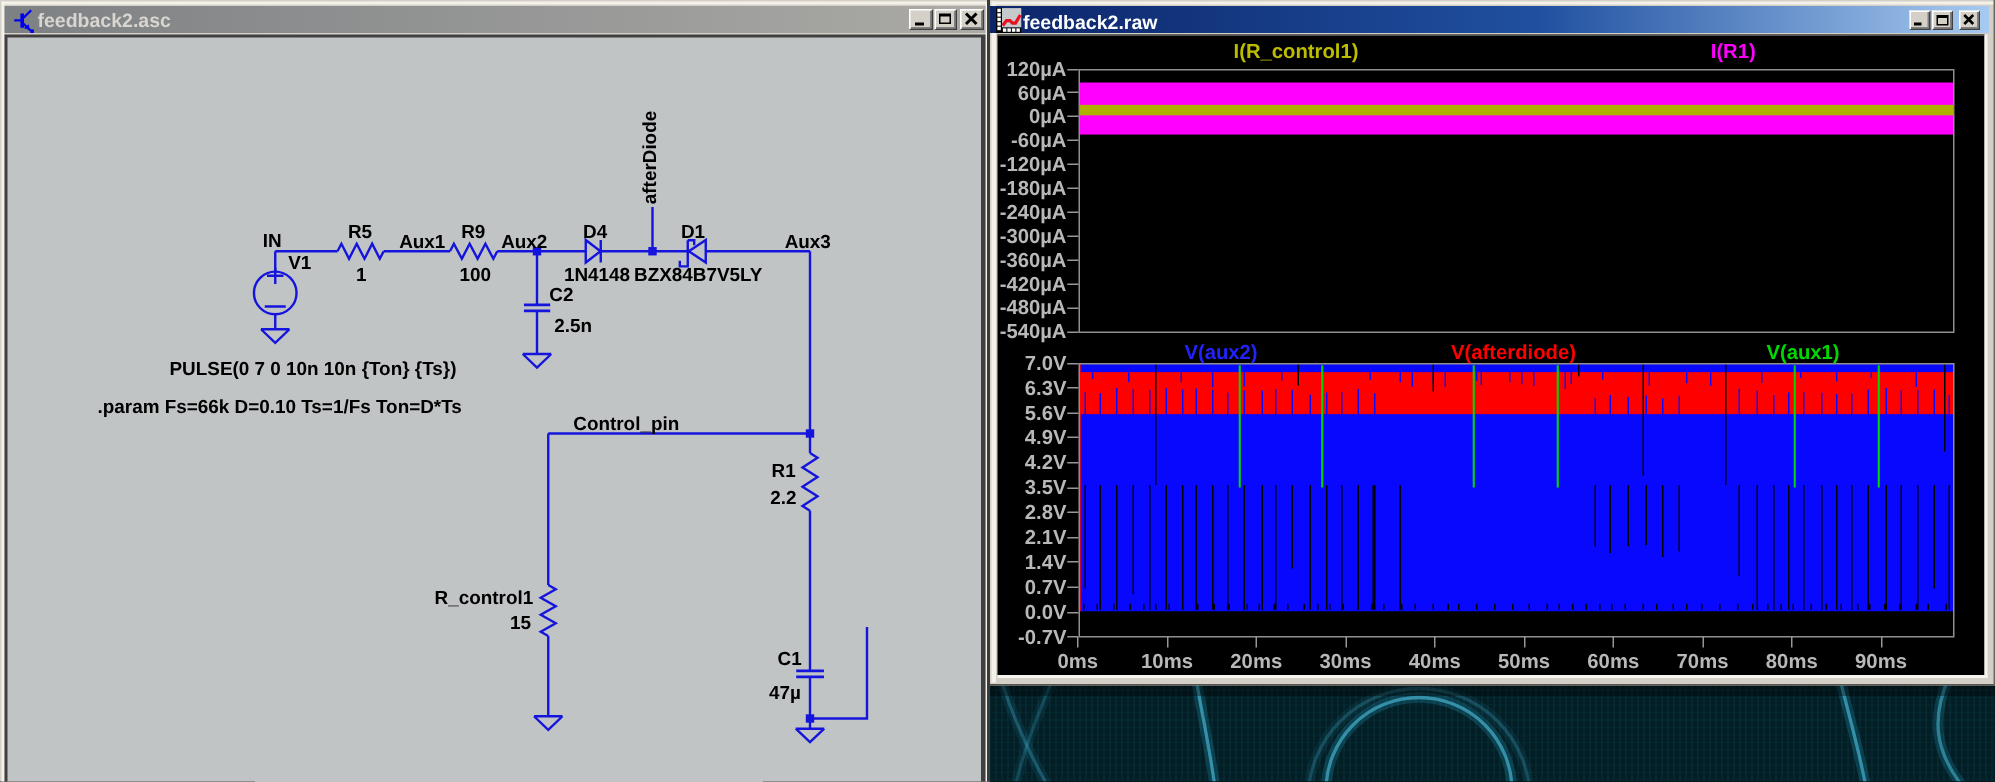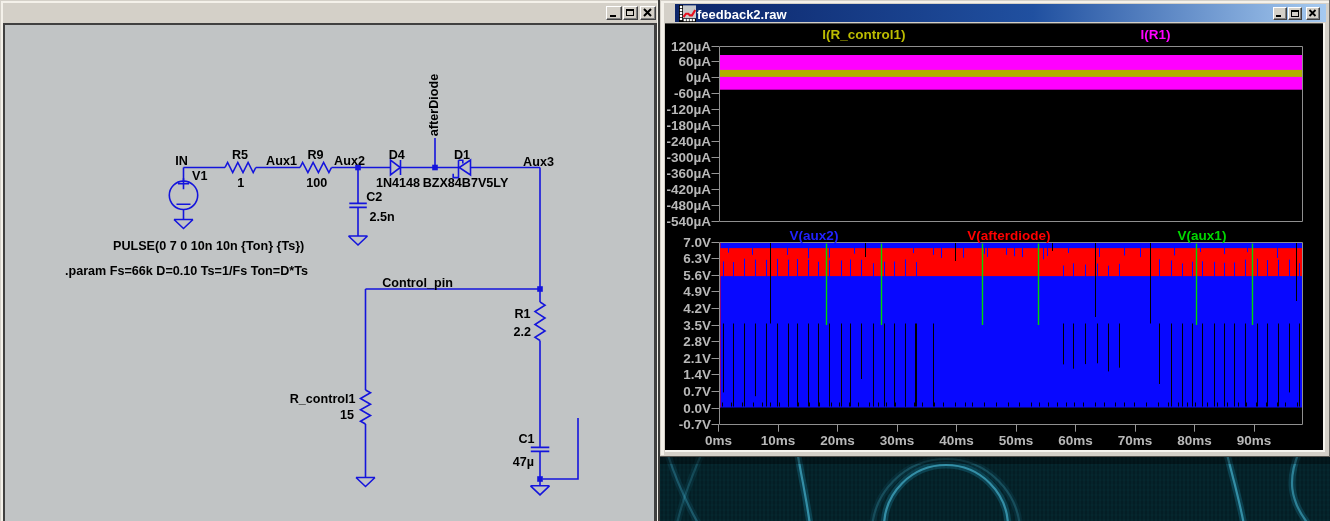--- a/index.html
+++ b/index.html
@@ -29,20 +29,33 @@
 <path d="M705,445 C694,472 683,496 676,528" fill="none" stroke="rgba(35,150,185,0.09)" stroke-width="7"></path>
 <path d="M705,445 C694,472 683,496 676,528" fill="none" stroke="rgba(80,195,225,0.20)" stroke-width="2.2"></path>
 <rect x="656" y="450" width="674" height="14" fill="rgba(0,0,0,0.35)"></rect>
 </g>
 </svg>
 <div style="position:absolute;left:0;top:0;width:659.5px;height:521px;background:#d4d0c8">
 <div style="position:absolute;left:1px;top:1px;right:1px;height:2px;background:#f4f1ea"></div>
 <div style="position:absolute;left:1px;top:1px;width:2px;bottom:0;background:#f4f1ea"></div>
 <div style="position:absolute;right:1.2px;top:2px;width:1.6px;bottom:0;background:#f4f2ec"></div>
 <div style="position:absolute;right:0;top:0;width:1.2px;bottom:0;background:#3a3a38"></div>
+<div style="position:absolute;left:3px;top:4px;right:3px;height:18px;background:linear-gradient(90deg,#7e8184,#abaaa6)">
+<svg width="16" height="17" viewBox="0 0 16 17" style="position:absolute;left:5px;top:0.5px">
+        <g stroke="#0000ee" fill="none">
+          <path d="M1.5,8.5 H6" stroke-width="1.5"></path>
+          <path d="M6.8,4 V13.5" stroke-width="2.4"></path>
+          <path d="M7,7.5 L12.8,1.8" stroke-width="1.5"></path>
+          <path d="M7,10.2 L12.5,15.5" stroke-width="1.5"></path>
+          <path d="M7.8,13.8 L11.2,11.2 L11.7,14.8 Z" fill="#0000ee" stroke="none"></path>
+        </g>
+        <rect x="12.2" y="14.6" width="2.4" height="2.4" fill="#0000ee"></rect>
+      </svg>
+<div style="position:absolute;left:22px;top:2px;font-size:13px;font-weight:bold;color:#d9d6d0">feedback2.asc</div>
+</div>
 <div style="position:absolute;left:606px;top:6px;width:16px;height:14px;background:#d4d0c8;border-top:1px solid #fff;border-left:1px solid #fff;border-right:1px solid #404040;border-bottom:1px solid #404040;box-shadow:inset -1px -1px 0 #808080">
       <div style="position:absolute;left:3px;bottom:2px;width:6px;height:2px;background:#000"></div>
     </div>
 <div style="position:absolute;left:623px;top:6px;width:15px;height:14px;background:#d4d0c8;border-top:1px solid #fff;border-left:1px solid #fff;border-right:1px solid #404040;border-bottom:1px solid #404040;box-shadow:inset -1px -1px 0 #808080">
       <div style="position:absolute;left:2px;top:2px;right:3px;bottom:3px;border:1px solid #000;border-top:2px solid #000"></div>
     </div>
 <div style="position:absolute;left:640px;top:6px;width:16px;height:14px;background:#d4d0c8;border-top:1px solid #fff;border-left:1px solid #fff;border-right:1px solid #404040;border-bottom:1px solid #404040;box-shadow:inset -1px -1px 0 #808080">
       <svg width="14" height="12" viewBox="0 0 14 12" style="position:absolute;left:0;top:0">
         <path d="M3,2 L10,9 M10,2 L3,9" stroke="#000" stroke-width="2"></path>
       </svg>
@@ -100,21 +113,21 @@
 <text x="354" y="419" text-anchor="end">15</text>
 <text x="534.5" y="443.3" text-anchor="end">C1</text>
 <text x="534" y="466" text-anchor="end">47µ</text>
 </g>
     </svg>
 </div>
 <div style="position:absolute;left:660px;top:0;width:670px;height:457px;background:#d4d0c8">
 <div style="position:absolute;left:0.8px;top:1px;right:0;height:2px;background:#f4f1ea"></div>
 <div style="position:absolute;left:0.8px;top:1px;width:2.8px;bottom:2px;background:#f4f1ea"></div>
 <div style="position:absolute;left:0;bottom:0;right:0;height:1.5px;background:#56544f"></div>
-<div style="position:absolute;left:15px;top:4px;right:4px;height:18px;background:linear-gradient(90deg,#0c2569,#2050a0 55%,#a6caf0)">
+<div style="position:absolute;left:0;top:4px;right:4px;height:18px;background:linear-gradient(90deg,#0c2569,#2050a0 55%,#a6caf0)">
 <svg width="17" height="17" viewBox="0 0 17 17" style="position:absolute;left:4px;top:0.5px">
         <rect x="0" y="0" width="4" height="17" fill="#000"></rect>
         <rect x="0" y="13.2" width="17" height="3.8" fill="#000"></rect>
         <rect x="4" y="0.4" width="13" height="12.8" fill="#c6c9cb"></rect>
         <g fill="#fff">
           <rect x="0.9" y="0.8" width="2.3" height="2.3"></rect>
           <rect x="0.9" y="3.8" width="2.3" height="2.3"></rect>
           <rect x="0.9" y="6.8" width="2.3" height="2.3"></rect>
           <rect x="0.9" y="9.8" width="2.3" height="2.3"></rect>
           <rect x="0.9" y="12.8" width="2.3" height="2.3"></rect>

